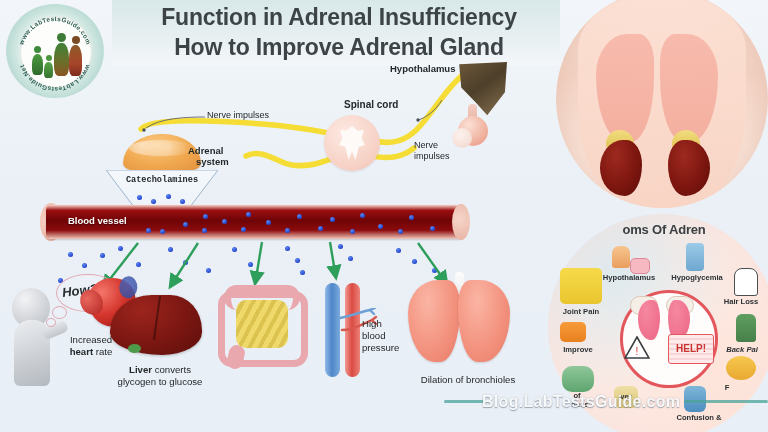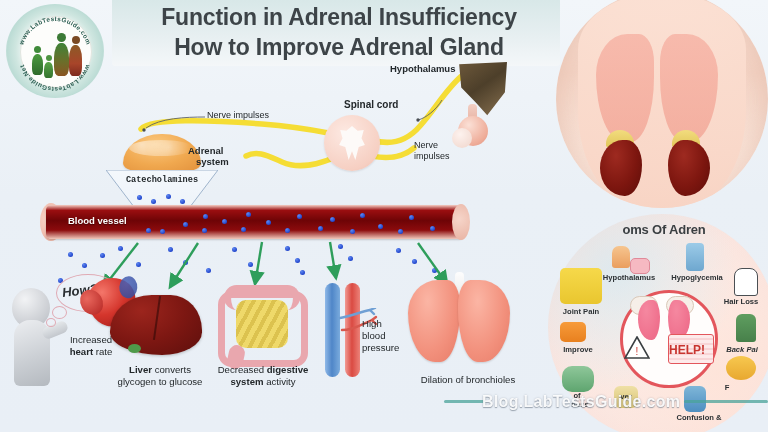--- a/index.html
+++ b/index.html
@@ -368,24 +368,20 @@
     <span>glycogen to glucose</span>
   </div>
 
   <div class="intestine">
     <div class="colon" style="left:6px;top:8px;width:76px;height:62px;"></div>
     <div class="colon" style="left:12px;top:2px;width:62px;height:18px;border-bottom:0;"></div>
     <div style="position:absolute;left:16px;top:62px;width:16px;height:24px;border-radius:9px;
                 background:#e9a7ae;transform:rotate(12deg);"></div>
   </div>
   <div class="small-int"></div>
-  <div style="position:absolute;left:204px;top:364px;width:118px;text-align:center;font-size:9.6px;color:#23282b;line-height:12px;">
-    <span>Decreased </span><b>digestive</b><br>
-    <b>system</b><span> activity</span>
-  </div>
 
   <div class="vein vein-blue"></div>
   <div class="vein vein-red"></div>
   <svg style="position:absolute;left:336px;top:308px;width:42px;height:40px;">
     <g fill="none" stroke-width="2.4" stroke-linecap="round">
       <path d="M4,10 C16,8 24,4 34,2" stroke="#6e9fd4"></path>
       <path d="M6,22 C18,22 26,16 36,12" stroke="#d8584e"></path>
       <path d="M34,2 L39,0 M34,2 L38,6" stroke="#6e9fd4"></path>
       <path d="M36,12 L40,9 M36,12 L40,16" stroke="#d8584e"></path>
     </g>
@@ -418,21 +414,21 @@
   <div class="cloud" style="left:630px;top:296px;"></div>
   <div class="cloud" style="left:666px;top:296px;"></div>
   <div class="core-kidney core-kidney-l"></div>
   <div class="core-kidney core-kidney-r"></div>
   <svg style="position:absolute;left:624px;top:336px;width:26px;height:24px;">
     <polygon points="13,1 25,22 1,22" fill="#ffffff" stroke="#3a3f42" stroke-width="1.6"></polygon>
     <text x="13" y="19" font-size="10" text-anchor="middle" fill="#c8342f" font-family="Liberation Sans, sans-serif">!</text>
   </svg>
   <div style="position:absolute;left:668px;top:334px;width:44px;height:28px;border:1.6px solid #e3565c;
               border-radius:3px;background:repeating-linear-gradient(0deg,#fdeaea 0 3px,#f8d4d6 3px 5px);">
-    <span style="position:absolute;left:0;top:8px;width:44px;font-size:12px;font-weight:bold;color:#c8342f;">HELP!</span>
+    <span style="position:absolute;left:0;top:8px;width:44px;text-align:center;font-size:10px;font-weight:bold;color:#c8342f;">HELP!</span>
   </div>
 
   <div class="sym-icon" style="left:612px;top:246px;width:18px;height:22px;
        background:linear-gradient(180deg,#f6c58f,#ea9e5e);border-radius:7px 7px 3px 3px;"></div>
   <div class="sym-icon" style="left:630px;top:258px;width:18px;height:14px;background:#f6b9c2;border:1px solid #e08a99;"></div>
   <div class="sym" style="left:594px;top:274px;width:70px;">Hypothalamus</div>
 
   <div class="sym-icon" style="left:686px;top:243px;width:18px;height:28px;
        background:linear-gradient(180deg,#9ccbe8,#6ea7cf);border-radius:4px;"></div>
   <div class="sym" style="left:660px;top:274px;width:74px;">Hypoglycemia</div>

